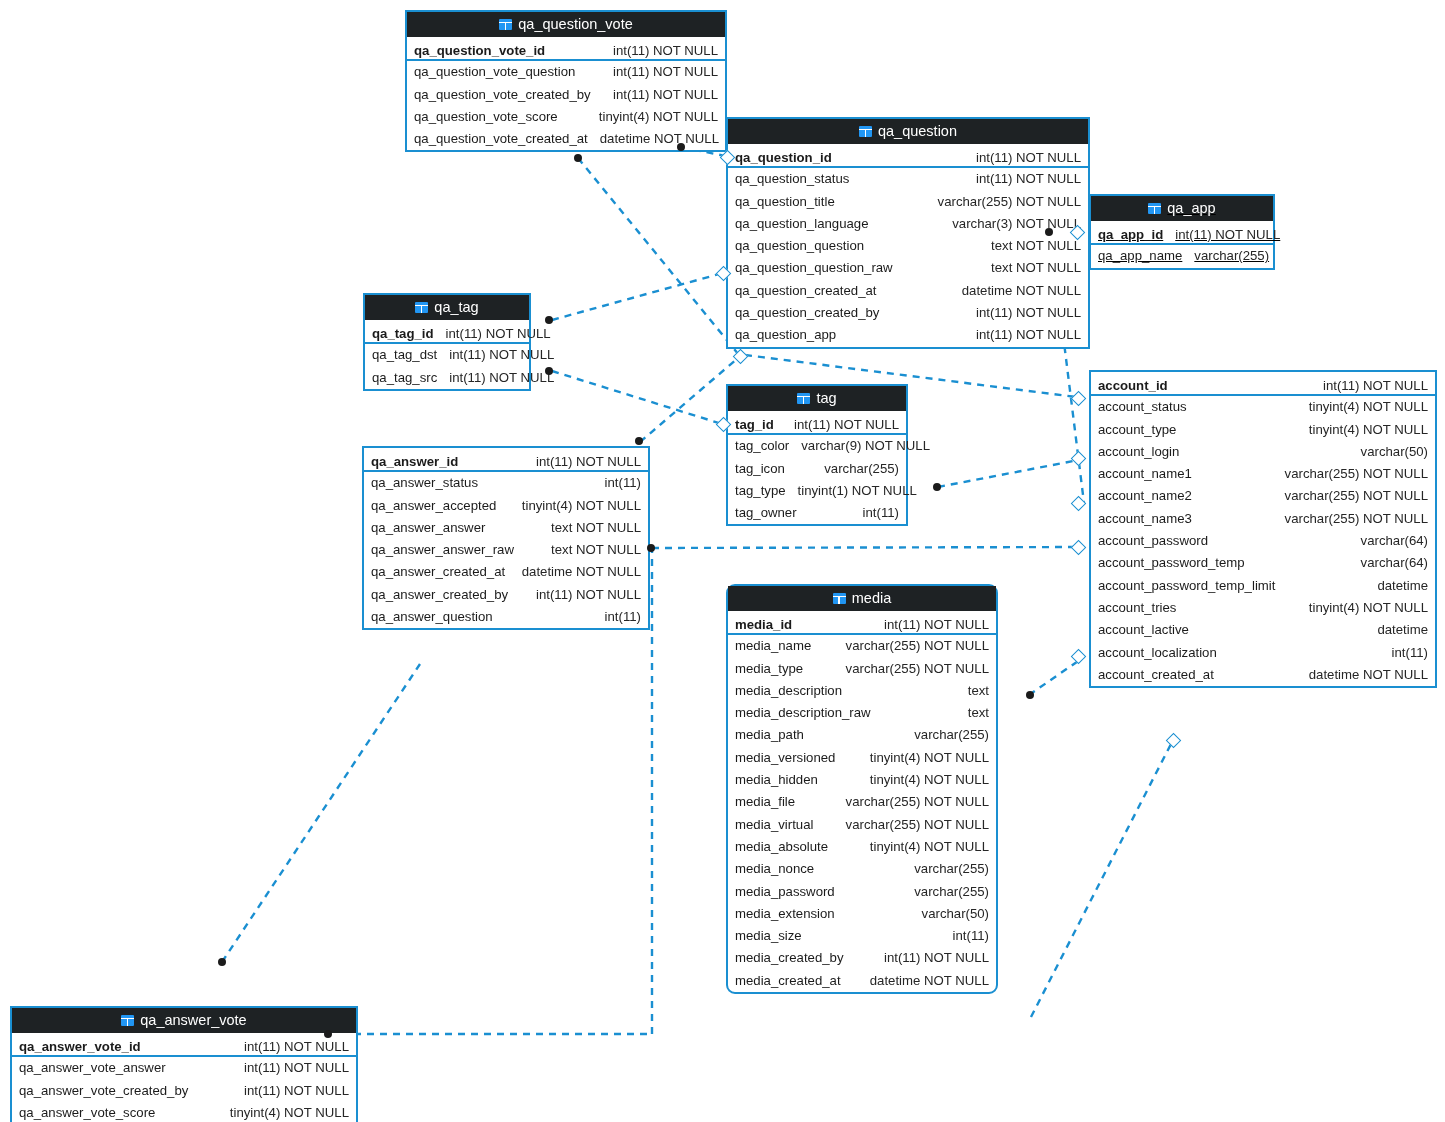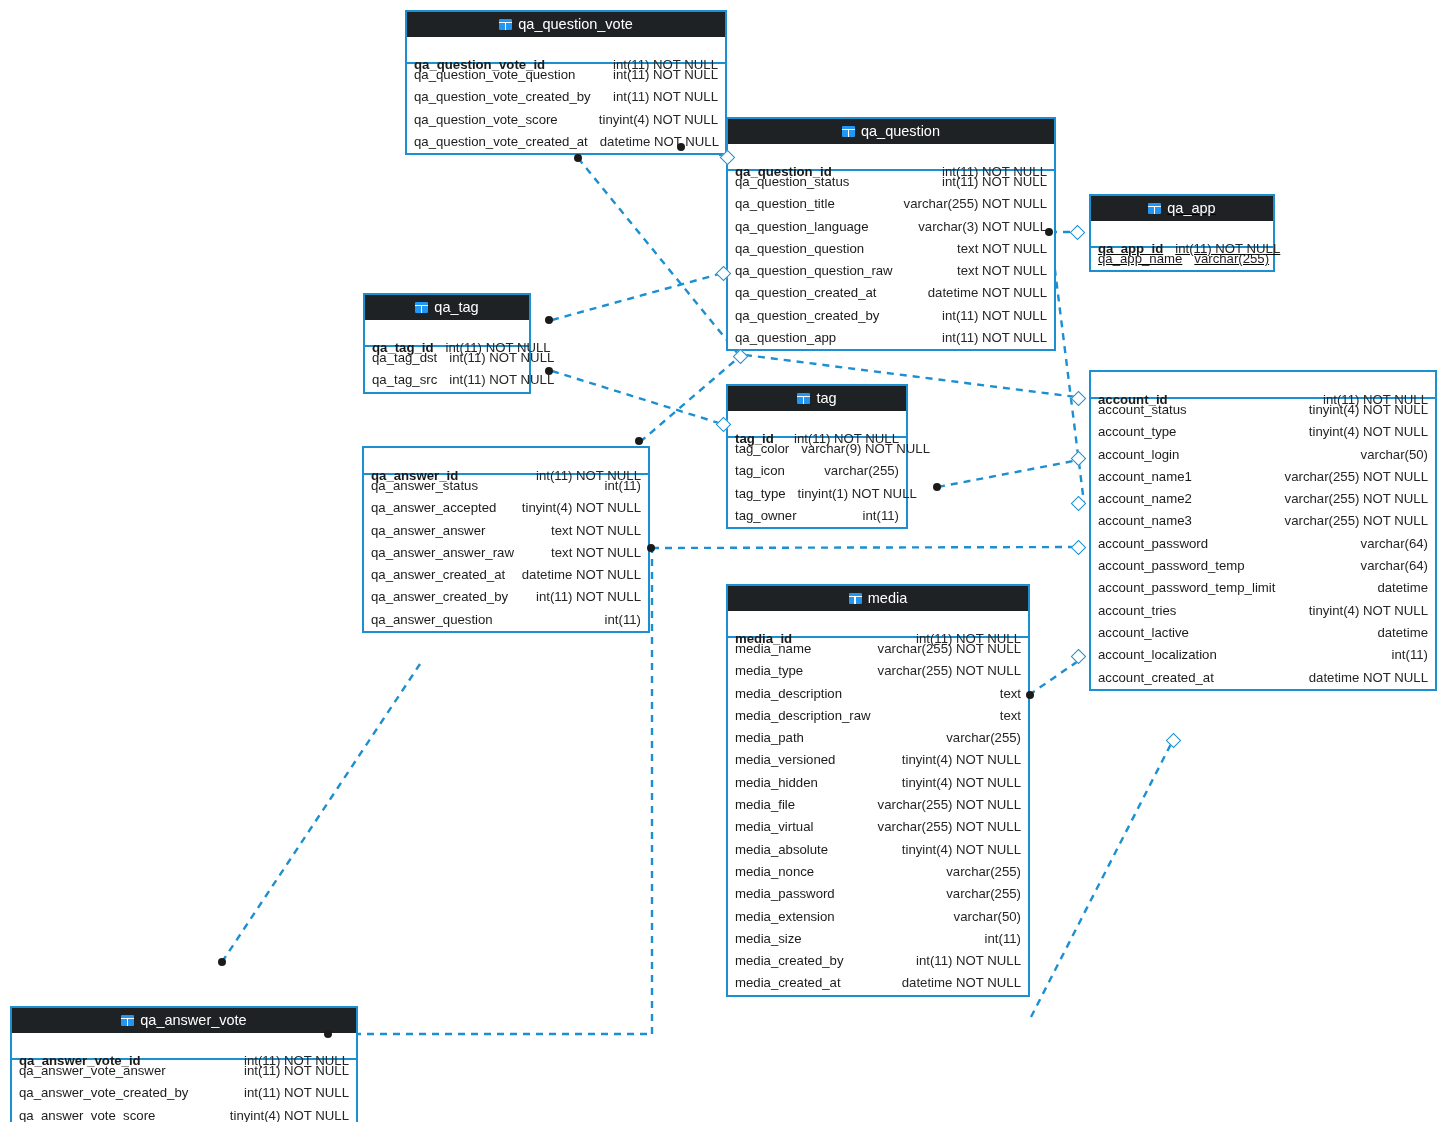--- a/index.html
+++ b/index.html
@@ -70,21 +70,21 @@
     align-items:baseline;
     gap:12px;
     font-size:13.2px;
     line-height:14px;
     padding:4px 7px 4px 7px;
     color:#1b1b1b;
     white-space:nowrap;
     box-sizing:border-box;
     height:22.3px;
   }
-  .attr-row.pk-row{height:24.3px;padding-top:21px;}
+  .attr-row.pk-row{height:24.3px;padding-top:7px;}
   .attr-row .aname{ }
   .attr-row .atype{ color:#262626; }
   .pk-row .aname{ font-weight:bold; }
   .marker-dot{
     position:absolute;
     width:8px;height:8px;
     background:#1b1b1b;
     border-radius:50%;
     z-index:7;
   }
@@ -189,21 +189,21 @@
         </div>
         <div class="attr-row">
           <span class="aname">qa_question_vote_score</span>
           <span class="atype">tinyint(4) NOT NULL</span>
         </div>
         <div class="attr-row">
           <span class="aname">qa_question_vote_created_at</span>
           <span class="atype">datetime NOT NULL</span>
         </div>
       </div>
-      <div class="entity" style="left: 726px; top: 117px; width: 330px;">
+      <div class="entity" style="left: 726px; top: 117px; width: 364px;">
         <div class="entity-header">
           <span class="tbl-icon"></span>
           <span>qa_question</span>
         </div>
         <div class="attr-row pk-row">
           <span class="aname">qa_question_id</span>
           <span class="atype">int(11) NOT NULL</span>
         </div>
         <div class="attr-row">
           <span class="aname">qa_question_status</span>
@@ -381,21 +381,21 @@
         </div>
         <div class="attr-row">
           <span class="aname">qa_answer_created_by</span>
           <span class="atype">int(11) NOT NULL</span>
         </div>
         <div class="attr-row">
           <span class="aname">qa_answer_question</span>
           <span class="atype">int(11)</span>
         </div>
       </div>
-      <div class="entity" style="left: 726px; top: 584px; width: 304px;">
+      <div class="entity" style="left: 726px; top: 584px; width: 272px; border-radius: 9px;">
         <div class="entity-header">
           <span class="tbl-icon"></span>
           <span>media</span>
         </div>
         <div class="attr-row pk-row">
           <span class="aname">media_id</span>
           <span class="atype">int(11) NOT NULL</span>
         </div>
         <div class="attr-row">
           <span class="aname">media_name</span>

